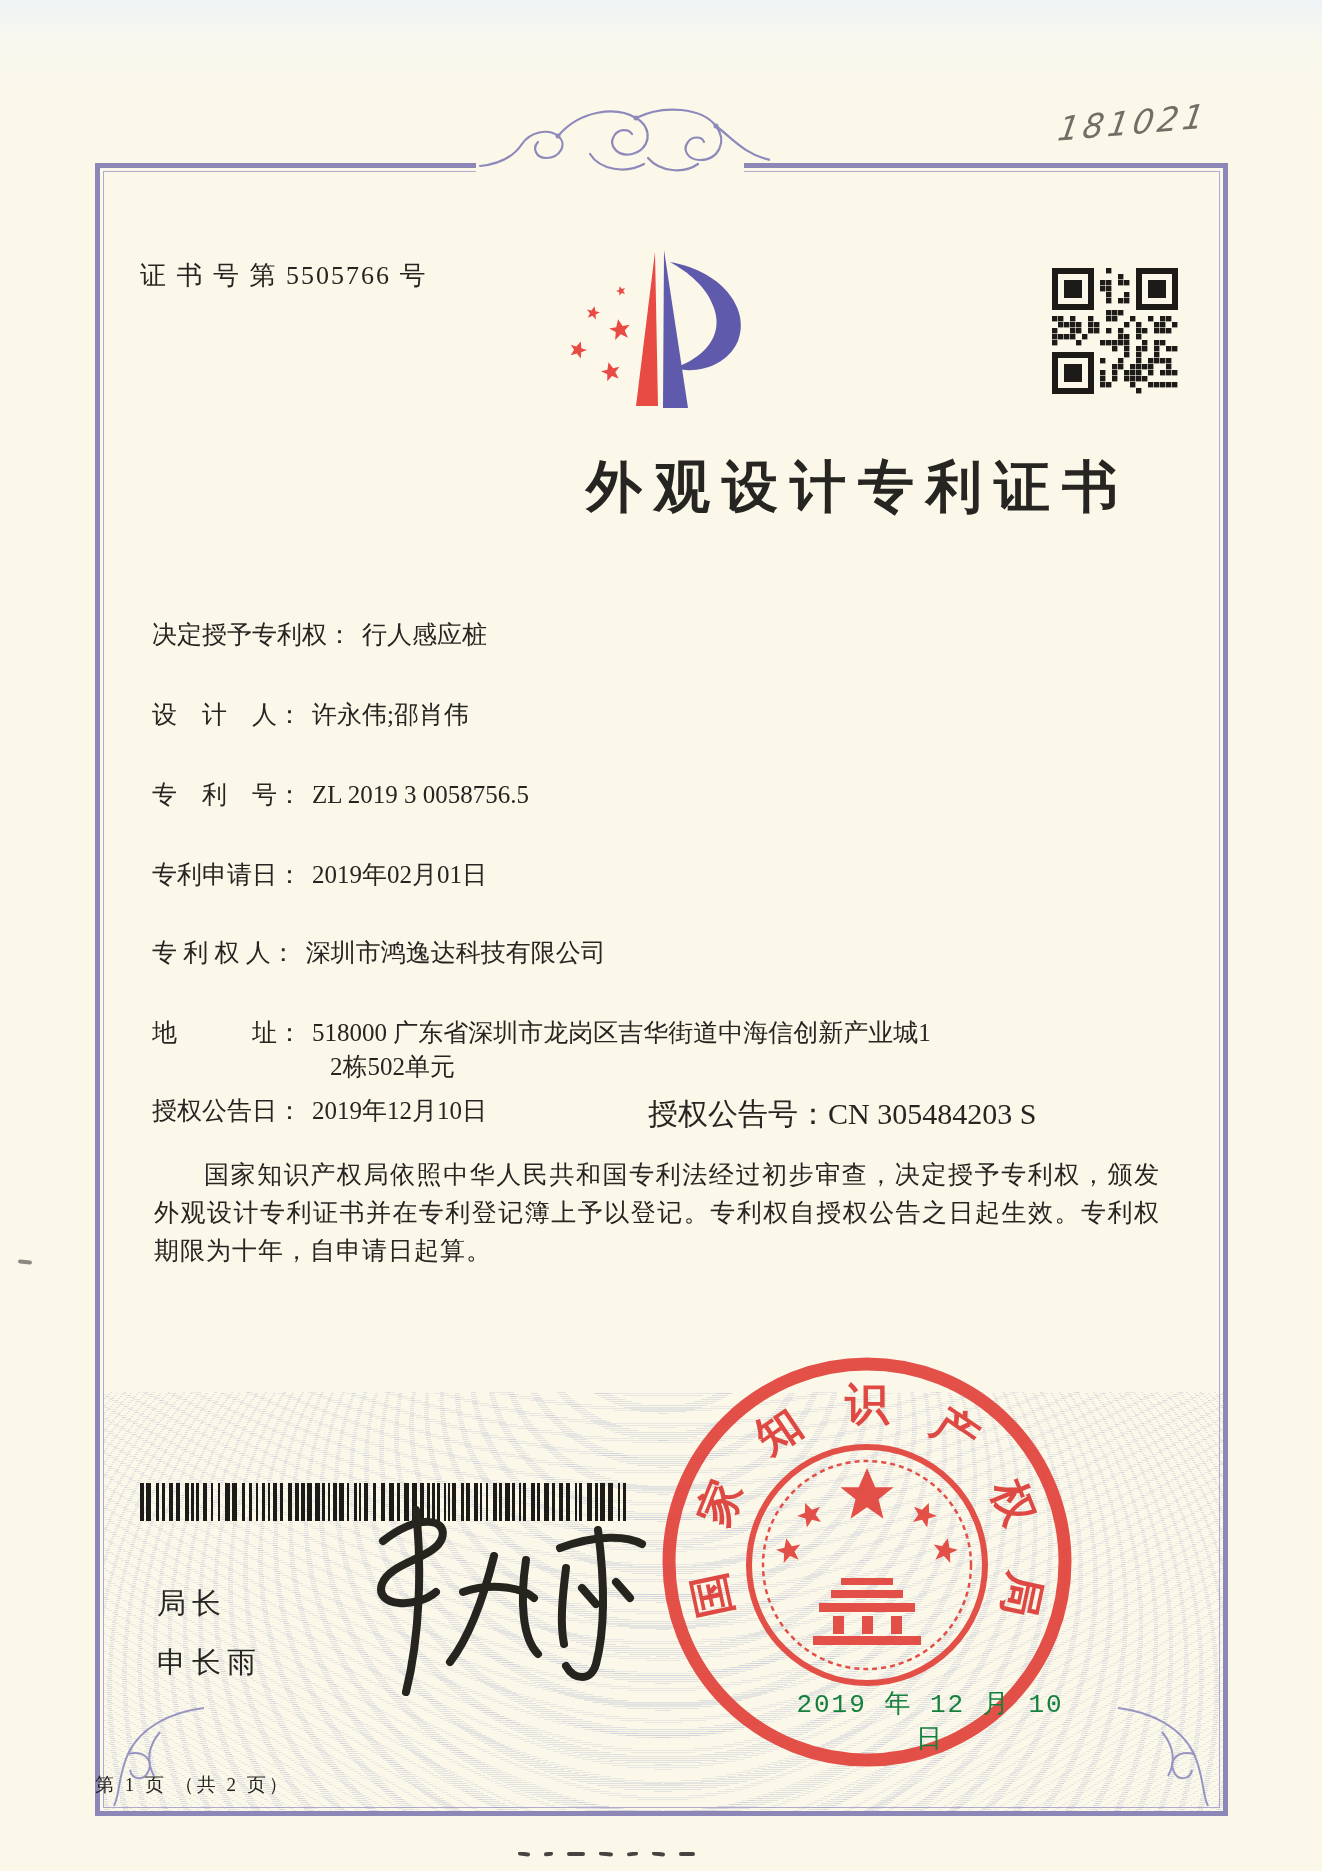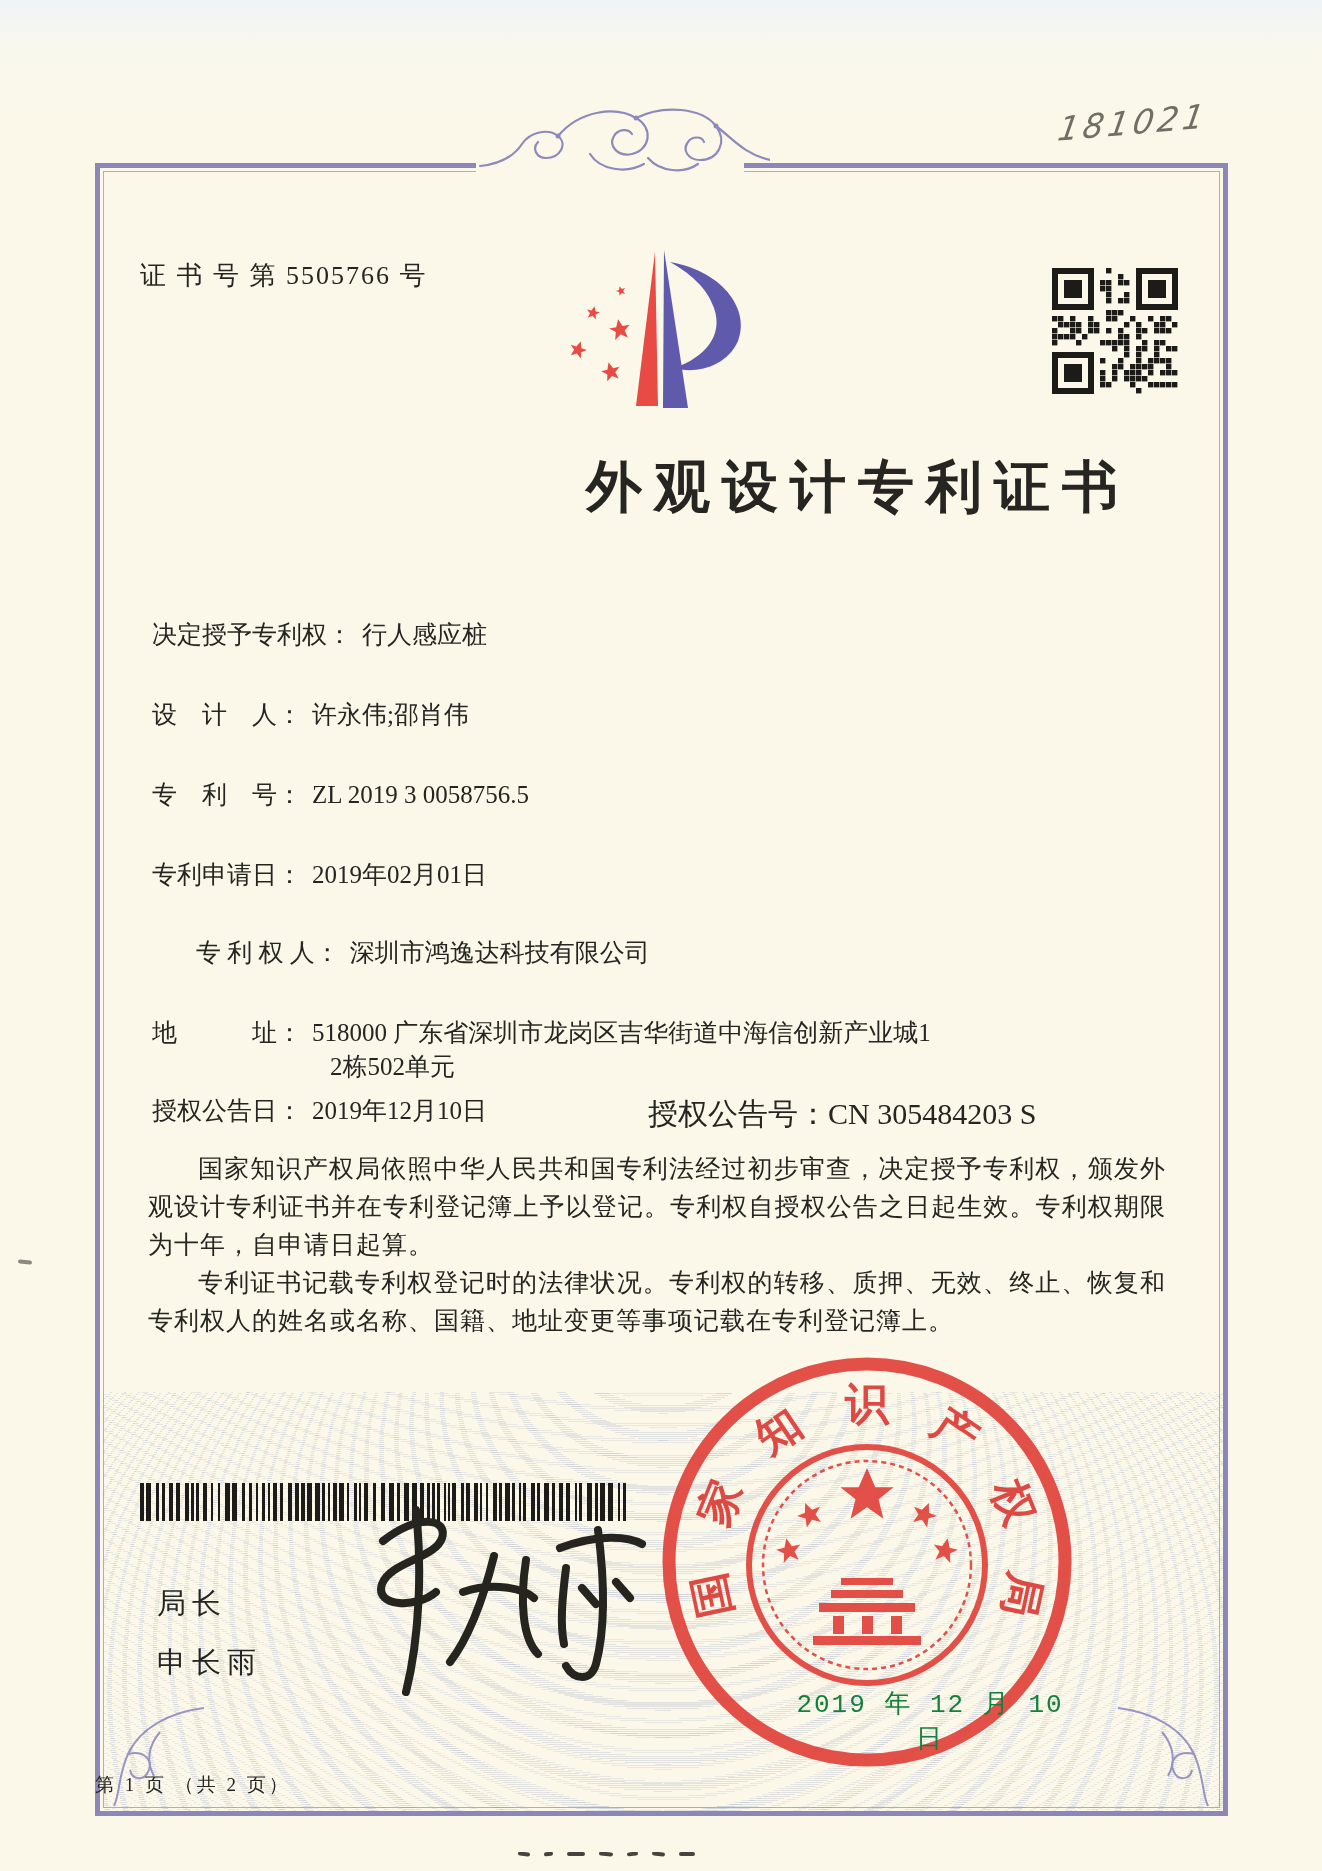--- a/index.html
+++ b/index.html
@@ -30,21 +30,21 @@
     font-size:56px;font-weight:700;letter-spacing:12px;}
   
   .row{position:absolute;left:152px;font-size:25px;white-space:nowrap;}
   .row .lab{display:inline-block;white-space:pre;}
   .row .val{margin-left:10px;}
   .addr-line2{position:absolute;left:330px;top:1050px;font-size:25px;}
   .grant2{position:absolute;left:648px;top:1094px;font-size:30px;white-space:nowrap;}
   
   .body-text{position:absolute;left:148px;top:1150px;width:1018px;
     font-size:25px;line-height:38px;text-align:justify;letter-spacing:1px;}
-  .body-text p{margin:0;text-indent:2em;}
+  .body-text p{margin:6px;text-indent:2em;}
   
   .waves{position:absolute;left:103px;top:1392px;width:1120px;height:420px;
     background:
       repeating-radial-gradient(140% 90% at 50% -45%, rgba(124,138,185,.20) 0 1.2px, transparent 1.2px 8px),
       repeating-radial-gradient(150% 95% at 50% 150%, rgba(124,138,185,.15) 0 1.2px, transparent 1.2px 9px);}
   
   .barcode{position:absolute;left:140px;top:1483px;}
   .director-title{position:absolute;left:157px;top:1584px;font-size:29px;letter-spacing:6px;}
   .director-name{position:absolute;left:157px;top:1643px;font-size:29px;letter-spacing:6px;}
   .signature{position:absolute;left:298px;top:1496px;}
@@ -269,37 +269,36 @@
 </div>
 <div class="row" style="top:698px;">
   <span class="lab">设　计　人：</span><span class="val">许永伟;邵肖伟</span>
 </div>
 <div class="row" style="top:778px;">
   <span class="lab">专　利　号：</span><span class="val">ZL 2019 3 0058756.5</span>
 </div>
 <div class="row" style="top:858px;">
   <span class="lab">专利申请日：</span><span class="val">2019年02月01日</span>
 </div>
-<div class="row" style="top:936px;margin-left:44px;">
+<div class="row" style="top:936px;">
   <span class="lab">专 利 权 人：</span><span class="val">深圳市鸿逸达科技有限公司</span>
 </div>
 <div class="row" style="top:1016px;">
   <span class="lab">地　　　址：</span><span class="val">518000 广东省深圳市龙岗区吉华街道中海信创新产业城1</span>
 </div>
 <div class="addr-line2">2栋502单元</div>
 <div class="row" style="top:1094px;">
   <span class="lab">授权公告日：</span><span class="val">2019年12月10日</span>
 </div>
 <div class="grant2">
   <span class="lab">授权公告号：</span><span class="val">CN 305484203 S</span>
 </div>
 
 <div class="body-text">
   <p>国家知识产权局依照中华人民共和国专利法经过初步审查，决定授予专利权，颁发外观设计专利证书并在专利登记簿上予以登记。专利权自授权公告之日起生效。专利权期限为十年，自申请日起算。</p>
-  <p>专利证书记载专利权登记时的法律状况。专利权的转移、质押、无效、终止、恢复和专利权人的姓名或名称、国籍、地址变更等事项记载在专利登记簿上。</p>
 </div>
 
 <div class="waves"></div>
 
 <svg class="barcode" width="494" height="38" viewBox="0 0 494 38">
   <g id="barcode-bars" fill="#1c1b18">
       <rect x="0" y="0" width="4" height="38"></rect>
       <rect x="6" y="0" width="5" height="38"></rect>
       <rect x="16" y="0" width="3" height="38"></rect>
       <rect x="22" y="0" width="3" height="38"></rect>

